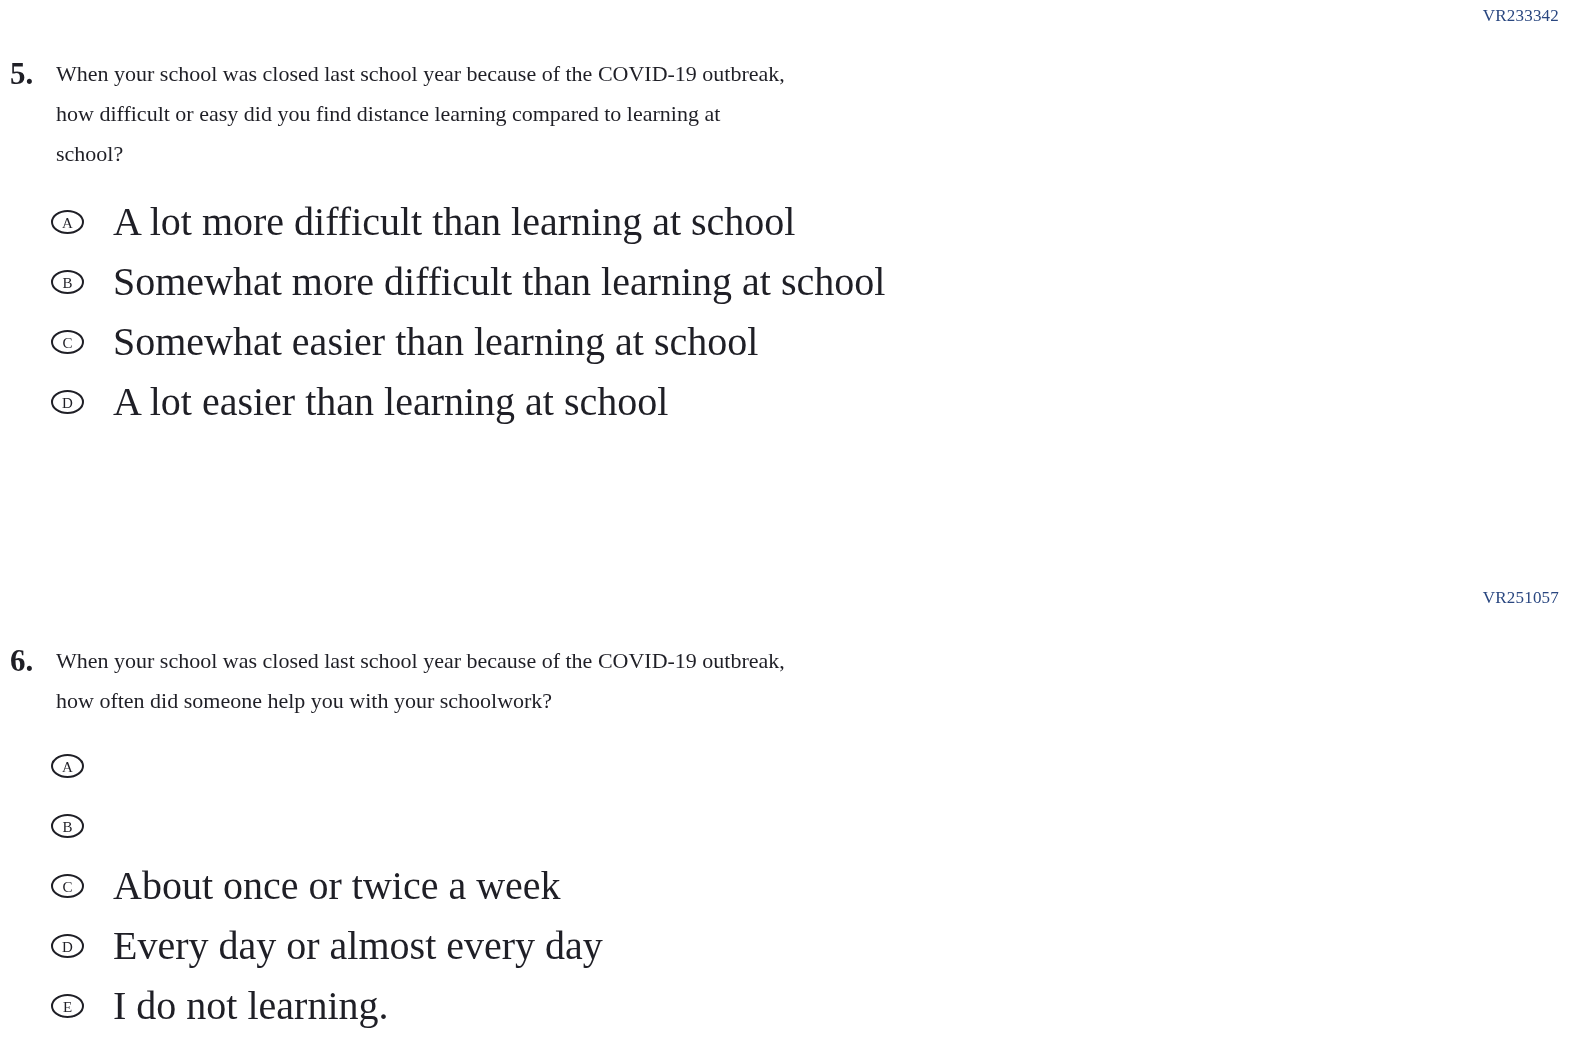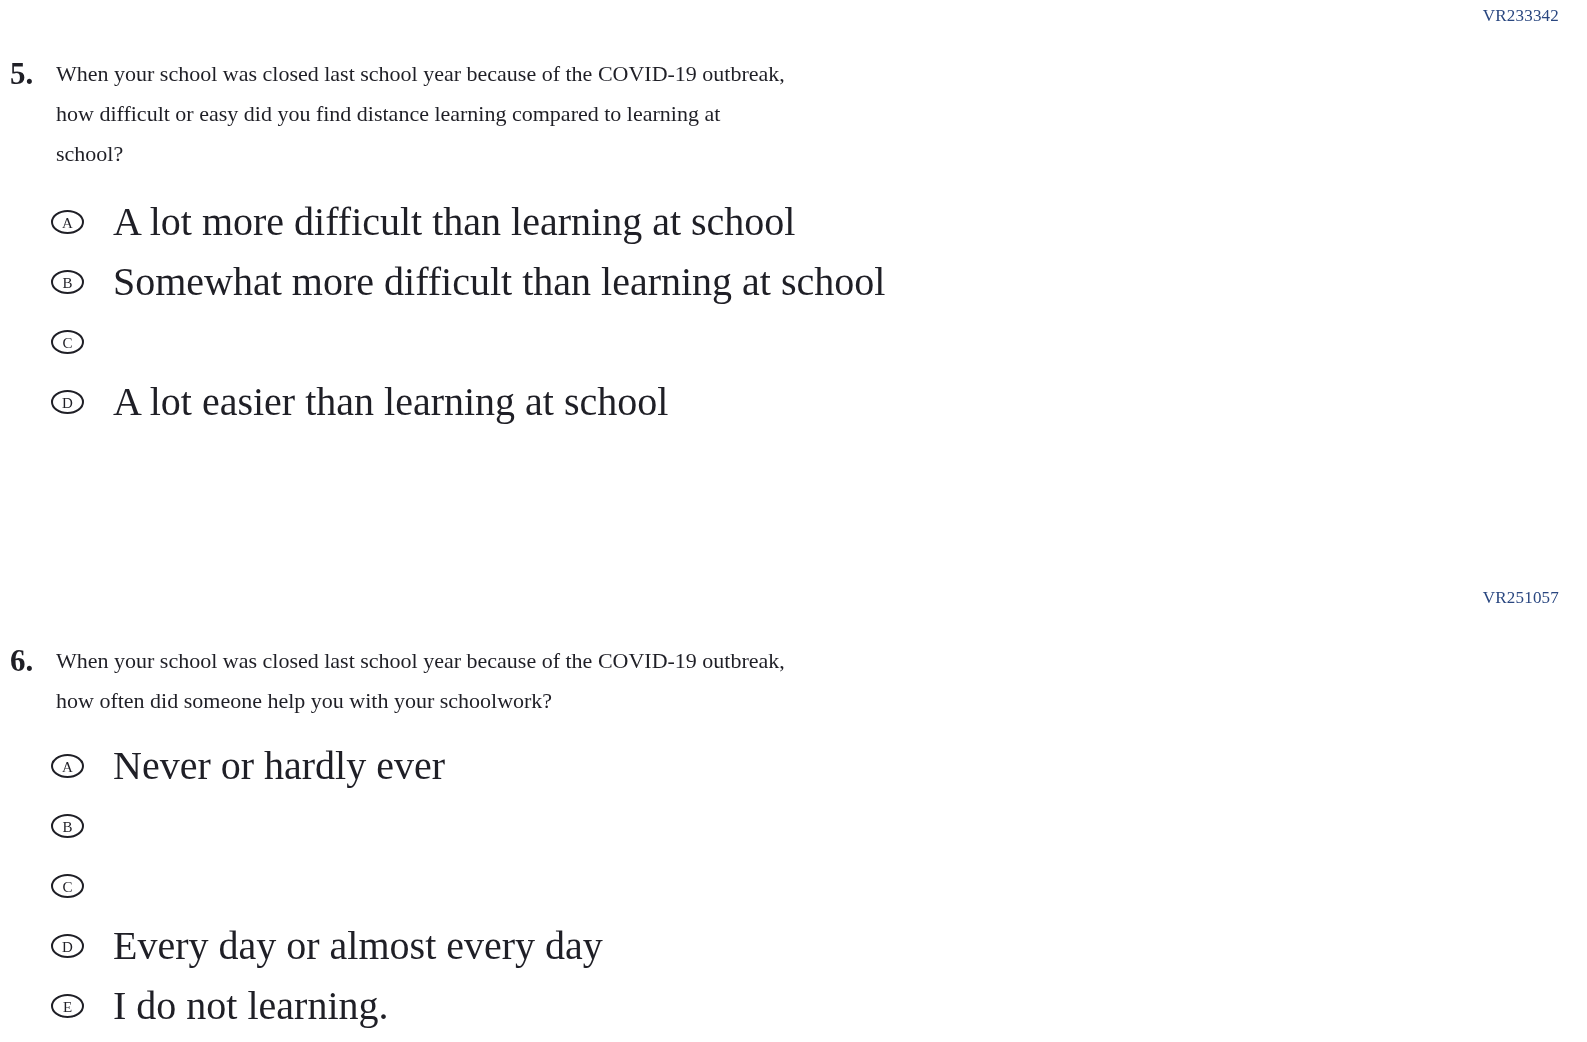--- a/index.html
+++ b/index.html
@@ -105,20 +105,21 @@
       <div class="option">
         <span class="bubble">
             <span class="bubble-letter">B</span>
           </span>
         <span class="option-label">Somewhat more difficult than learning at school</span>
       </div>
       <div class="option">
         <span class="bubble">
             <span class="bubble-letter">C</span>
           </span>
+        <span class="option-label">Somewhat easier than learning at school</span>
       </div>
       <div class="option">
         <span class="bubble">
             <span class="bubble-letter">D</span>
           </span>
         <span class="option-label">A lot easier than learning at school</span>
       </div>
     </div>
   </section>
 
@@ -128,31 +129,31 @@
     <div class="q-row">
       <span class="q-num">6.</span>
       <span class="q-text">When your school was closed last school year because of the COVID-19 outbreak,
 how often did someone help you with your schoolwork?</span>
     </div>
     <div class="options">
       <div class="option">
         <span class="bubble">
             <span class="bubble-letter">A</span>
           </span>
-        <span class="option-label">Never or hardly ever</span>
       </div>
       <div class="option">
         <span class="bubble">
             <span class="bubble-letter">B</span>
           </span>
       </div>
       <div class="option">
         <span class="bubble">
             <span class="bubble-letter">C</span>
           </span>
+        <span class="option-label">About once or twice a week</span>
       </div>
       <div class="option">
         <span class="bubble">
             <span class="bubble-letter">D</span>
           </span>
         <span class="option-label">Every day or almost every day</span>
       </div>
       <div class="option">
         <span class="bubble">
             <span class="bubble-letter">E</span>

